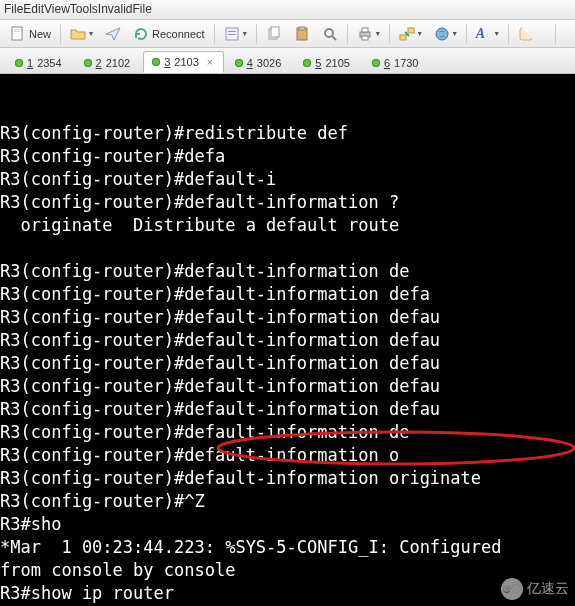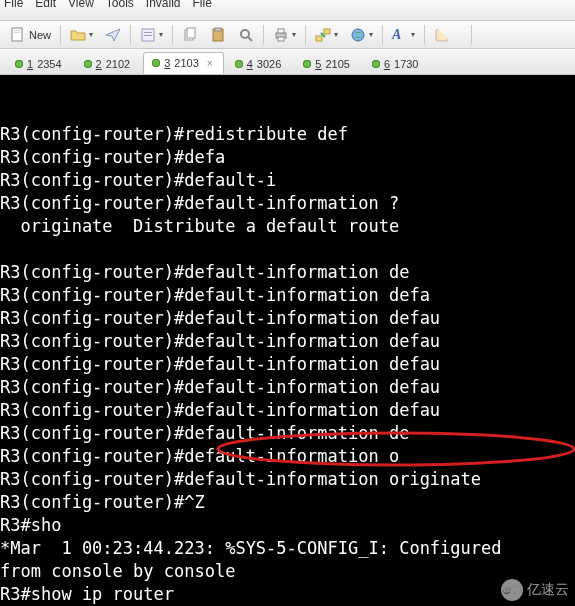--- a/index.html
+++ b/index.html
@@ -7,26 +7,25 @@
     font-family: Arial, sans-serif;
     font-size: 12px;
     background: #f0f0f0;
     width: 575px;
     height: 606px;
     overflow: hidden;
     position: relative;
   }
   .menubar {
     background: linear-gradient(#fafafa, #e8e8e8);
-    padding: 10px 4px;
-    display: flex;
-    gap: 12px;
+    padding: 2px 4px;
+    display: flex;
     border-bottom: 1px solid #ccc;
     height: 20px;
-    align-items: flex-end;
+    align-items: flex-start;
   }
   .menubar span { color: #333; cursor: default; }
   .toolbar {
     background: linear-gradient(#fdfdfd, #e8e8e8);
     border-bottom: 1px solid #c8c8c8;
     height: 28px;
     display: flex;
     align-items: center;
     padding: 0 4px;
     gap: 0;
@@ -141,20 +140,29 @@
     </span>
     <span style="font-size:8px;color:#555">▾</span>
   </span>
   <span class="tbbtn">
     <span class="ico">
       <svg viewBox="0 0 16 16">
           <path d="M1 8 L15 2 L9 14 L7 9 Z" fill="#dfe8ff" stroke="#89a"></path>
         </svg>
     </span>
   </span>
+  <span class="tbbtn">
+    <span class="ico">
+      <svg viewBox="0 0 16 16">
+          <path d="M3 8a5 5 0 1 1 2 4" fill="none" stroke="#5a8" stroke-width="2"></path>
+          <path d="M3 12l0-4 4 0" fill="none" stroke="#5a8" stroke-width="2"></path>
+        </svg>
+    </span>
+    <span>Reconnect</span>
+  </span>
   <div class="sep"></div>
   <span class="tbbtn">
     <span class="ico"><svg viewBox="0 0 16 16">
           <rect x="2" y="2" width="12" height="12" fill="#eef" stroke="#99b"></rect>
           <rect x="4" y="5" width="8" height="1" fill="#99b"></rect>
           <rect x="4" y="8" width="8" height="1" fill="#99b"></rect>
         </svg></span>
     <span style="font-size:8px;color:#555">▾</span>
   </span>
   <div class="sep"></div>

